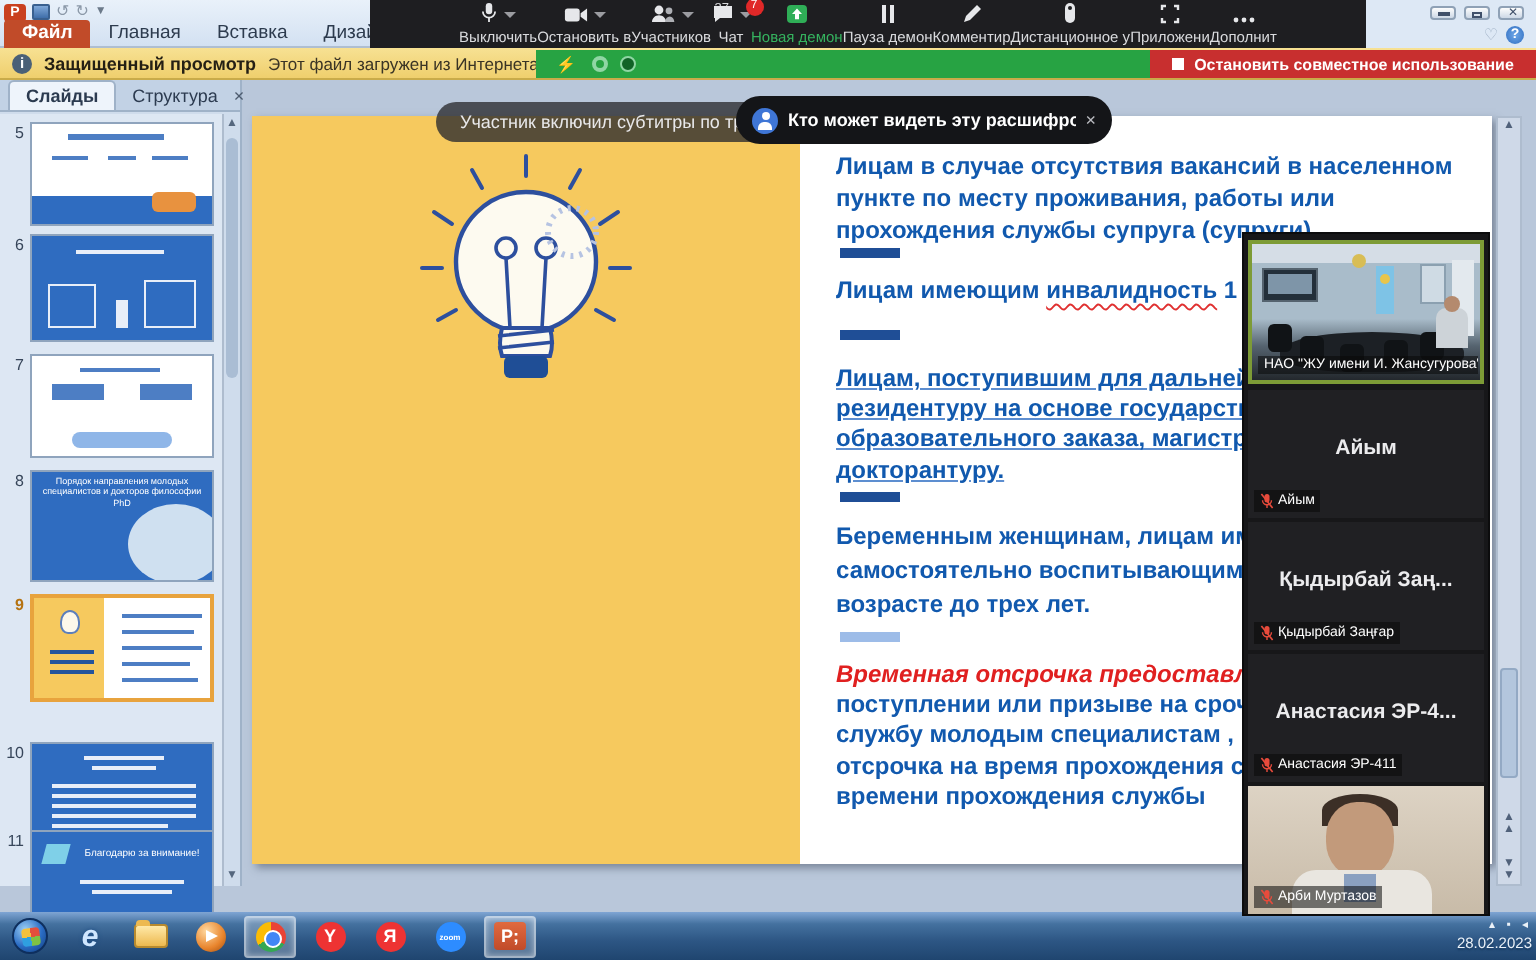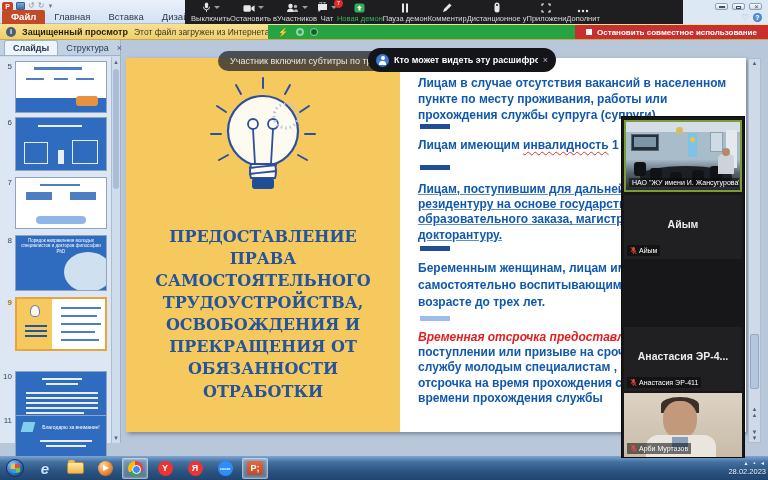--- a/index.html
+++ b/index.html
@@ -26,21 +26,21 @@
   .wc-btn { width:13px; height:7px; background:linear-gradient(#fdfdfd,#cdd8e6); border:1px solid #8fa1b6;
     border-radius:2px; position:relative; }
   .wc-btn i { position:absolute; left:3px; top:2px; width:6px; height:2px; background:#40506a; }
   .wc-restore i { height:3px; background:none; border:1px solid #40506a; width:5px; }
   .wc-close i { background:none; left:4px; top:0px; color:#40506a; font-style:normal; font-size:6px; line-height:6px; }
   .helpdot { width:9px; height:9px; border-radius:50%; background:radial-gradient(#6fa8e8,#2e6cc0); color:#fff;
     font-size:7px; text-align:center; line-height:9px; font-weight:bold; }
   .heart { color:#9fb0c4; font-size:8px; line-height:9px; }
   
   .zoom-toolbar { position:absolute; left:185px; top:0; width:498px; height:24px; background:#1e1e21;
-    display:flex; align-items:stretch; justify-content:flex-start; padding:0 6px; z-index:70; }
+    display:flex; align-items:stretch; justify-content:center; padding:0 6px; z-index:70; }
   .ztb-btn { display:flex; flex-direction:column; align-items:center; justify-content:flex-start; padding-top:2px; position:relative; }
   .ztb-ico { height:11px; display:flex; align-items:center; gap:1px; }
   .ztb-label { font-size:7.5px; color:#d9dadd; white-space:nowrap; margin-top:1px; }
   .ztb-label.green { color:#35b35f; }
   .chev { width:0; height:0; border-left:3px solid transparent; border-right:3px solid transparent;
     border-top:3px solid #9b9ca1; margin-left:2px; }
   .badge-count { position:absolute; top:1px; right:-9px; font-size:6.5px; color:#d9dadd; }
   .badge-red { position:absolute; top:-1px; right:-6px; background:#e02828; color:#fff; font-size:6px;
     width:9px; height:9px; border-radius:50%; text-align:center; line-height:9px; }
   
@@ -447,28 +447,20 @@
         <path d="M48 88 Q46 96 48 102 L72 102 Q74 96 72 88 Z" fill="#fdfaf0" stroke="#2d4f9e" stroke-width="2"></path>
         <g stroke="#2d4f9e" stroke-width="1.8" fill="none">
           <circle cx="50" cy="48" r="5"></circle>
             <circle cx="70" cy="48" r="5"></circle>
           <path d="M50 53 L52 88 M70 53 L68 88"></path>
           <path d="M46 92 L74 89 M46 98 L74 95"></path>
         </g>
         <rect x="49" y="102" width="22" height="11" rx="3" fill="#1f4e96"></rect>
         <circle cx="83" cy="40" r="12" fill="none" stroke="#b6c3e2" stroke-width="3" stroke-dasharray="1.5 3"></circle>
       </svg>
-      <div class="slide-title">ПРЕДОСТАВЛЕНИЕ
-ПРАВА
-САМОСТОЯТЕЛЬНОГО
-ТРУДОУСТРОЙСТВА,
-ОСВОБОЖДЕНИЯ И
-ПРЕКРАЩЕНИЯ ОТ
-ОБЯЗАННОСТИ
-ОТРАБОТКИ</div>
     </div>
     <div class="slide-body">
       <div class="sp" style="top:18px;width:322px;">Лицам в случае отсутствия  вакансий в населенном
 пункте по месту проживания, работы или
 прохождения службы супруга (супруги).</div>
       <div class="dash" style="top:66px;"></div>
       <div class="sp" style="top:80px;width:322px;"><span>Лицам имеющим </span><span class="u-red">инвалидность</span><span> 1 и 2</span></div>
       <div class="dash" style="top:107px;"></div>
       <div class="sp u-blue" style="top:124px;width:322px;line-height:1.27;">Лицам, поступившим  для дальнейше
 резидентуру  на основе  государственн
@@ -518,20 +510,32 @@
       <div class="vlabel">
         <svg class="micoff" width="7" height="9" viewBox="0 0 10 12">
             <rect x="3.2" y="1" width="3.6" height="6" rx="1.8" fill="#e84b3c"></rect>
             <path d="M1.8 5.5a3.2 3.2 0 0 0 6.4 0" fill="none" stroke="#e84b3c"></path>
             <line x1="5" y1="8.7" x2="5" y2="11" stroke="#e84b3c"></line>
             <line x1="1" y1="1" x2="9" y2="11" stroke="#e84b3c" stroke-width="1.2"></line>
           </svg>
         <span>Айым</span>
       </div>
     </div>
+    <div class="vtile" style="top:144px;height:64px;">
+      <div class="vname">Қыдырбай  Заң...</div>
+      <div class="vlabel">
+        <svg class="micoff" width="7" height="9" viewBox="0 0 10 12">
+            <rect x="3.2" y="1" width="3.6" height="6" rx="1.8" fill="#e84b3c"></rect>
+            <path d="M1.8 5.5a3.2 3.2 0 0 0 6.4 0" fill="none" stroke="#e84b3c"></path>
+            <line x1="5" y1="8.7" x2="5" y2="11" stroke="#e84b3c"></line>
+            <line x1="1" y1="1" x2="9" y2="11" stroke="#e84b3c" stroke-width="1.2"></line>
+          </svg>
+        <span>Қыдырбай Заңғар</span>
+      </div>
+    </div>
     <div class="vtile" style="top:210px;height:64px;">
       <div class="vname">Анастасия  ЭР-4...</div>
       <div class="vlabel">
         <svg class="micoff" width="7" height="9" viewBox="0 0 10 12">
             <rect x="3.2" y="1" width="3.6" height="6" rx="1.8" fill="#e84b3c"></rect>
             <path d="M1.8 5.5a3.2 3.2 0 0 0 6.4 0" fill="none" stroke="#e84b3c"></path>
             <line x1="5" y1="8.7" x2="5" y2="11" stroke="#e84b3c"></line>
             <line x1="1" y1="1" x2="9" y2="11" stroke="#e84b3c" stroke-width="1.2"></line>
           </svg>
         <span>Анастасия ЭР-411</span>

